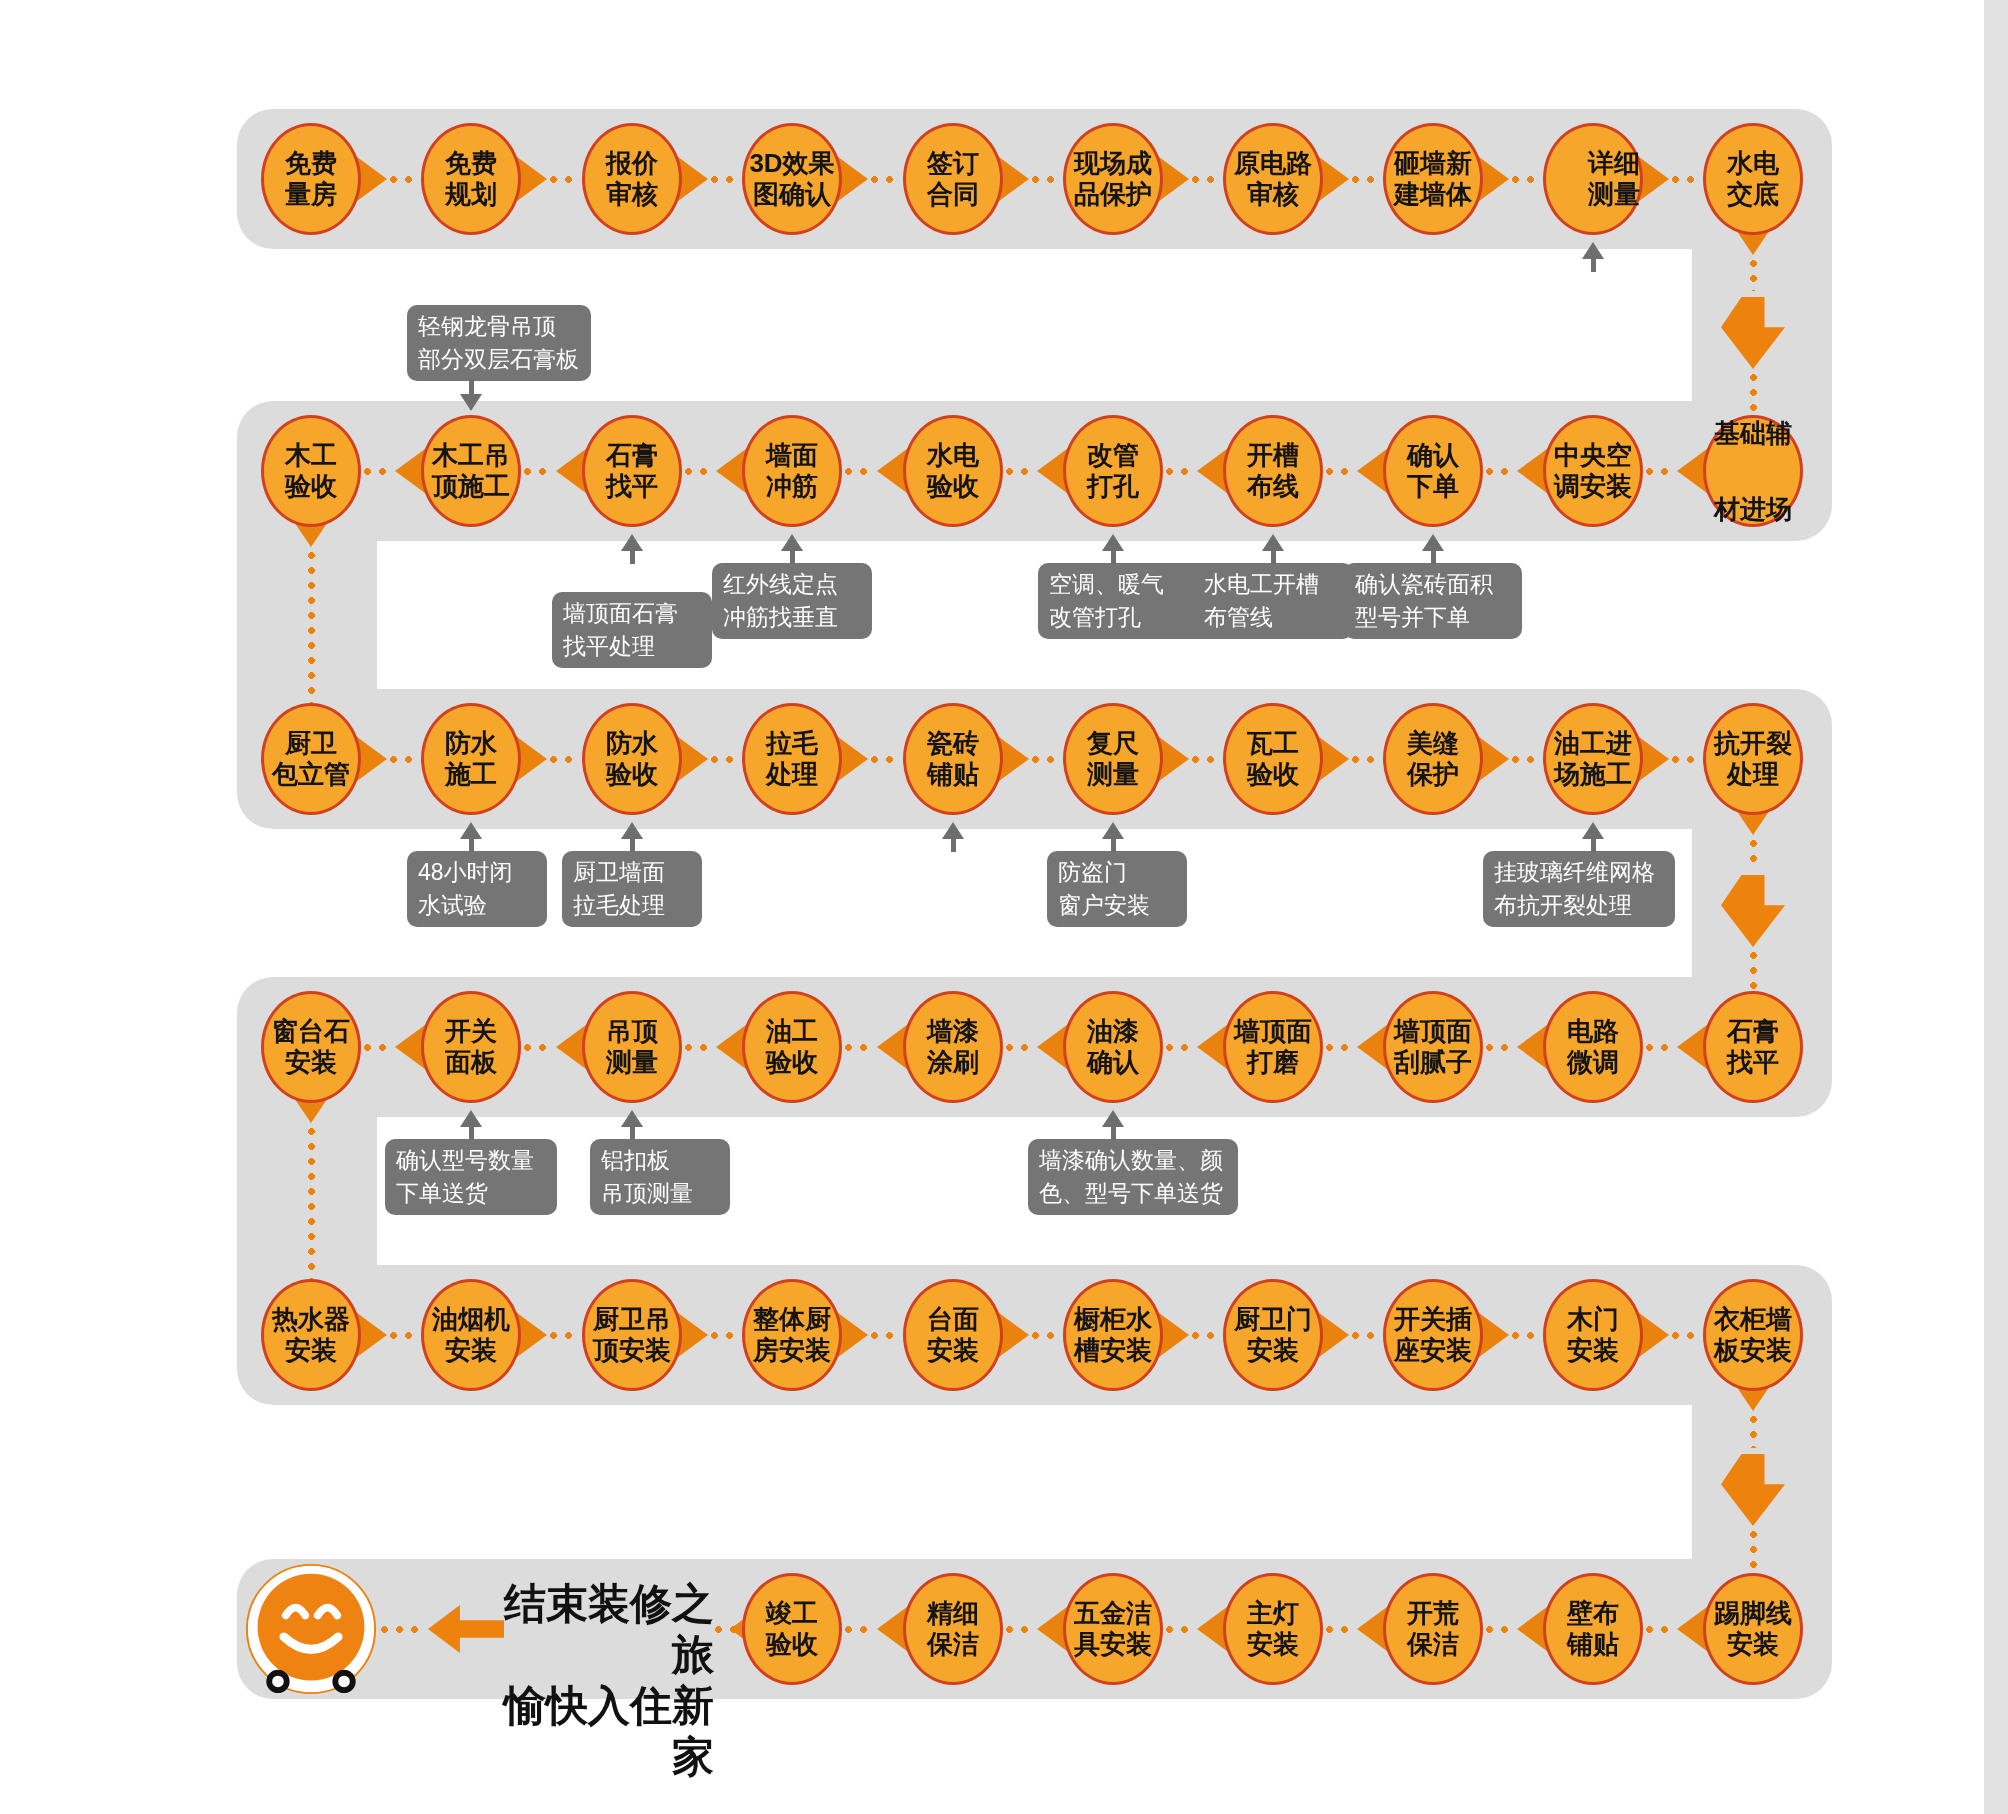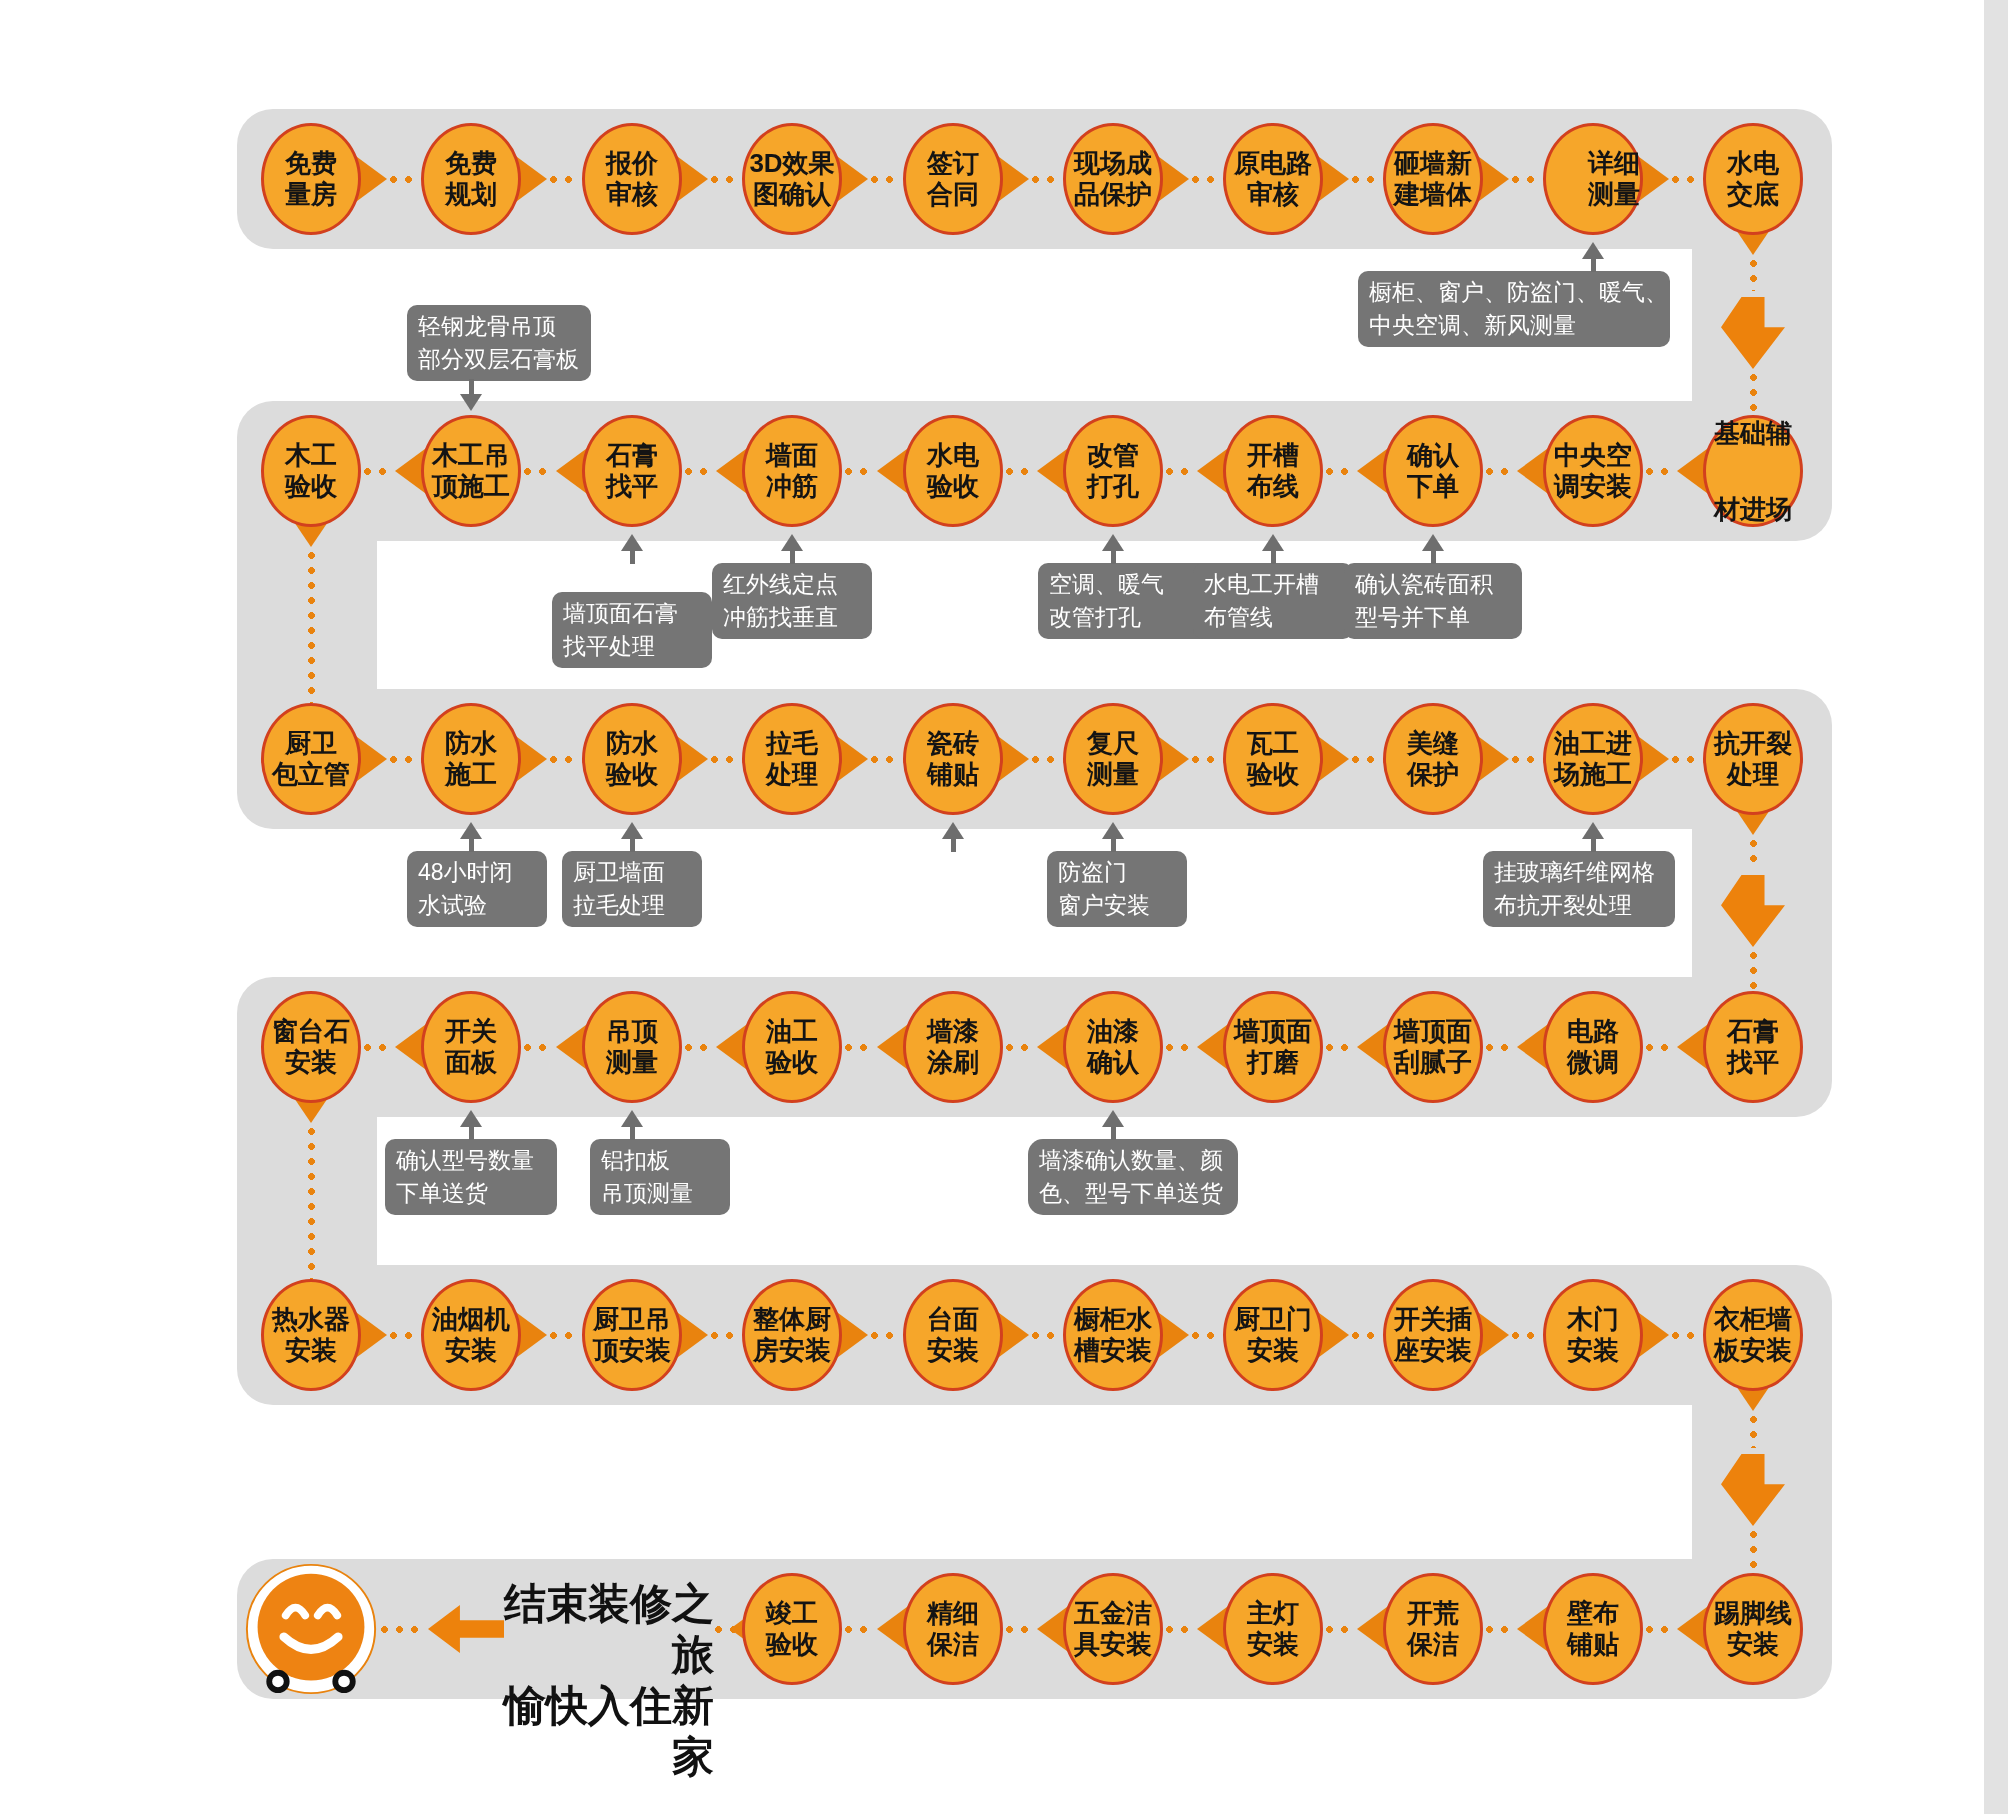--- a/index.html
+++ b/index.html
@@ -160,24 +160,20 @@
     <div class="abs tri tri-d" style="left: 1730px; top: 801px; width: 46px; height: 34px;"></div>
     <div class="abs vdots" style="left: 1749px; top: 839px; height: 30px;"></div>
     <div class="abs bigdown" style="left: 1721px; top: 875px; width: 64px; height: 72px;"></div>
     <div class="abs vdots" style="left: 1749px; top: 951px; height: 40px;"></div>
     <div class="abs tri tri-d" style="left: 288px; top: 1089px; width: 46px; height: 34px;"></div>
     <div class="abs vdots" style="left: 307px; top: 1127px; height: 152px;"></div>
     <div class="abs tri tri-d" style="left: 1730px; top: 1377px; width: 46px; height: 34px;"></div>
     <div class="abs vdots" style="left: 1749px; top: 1415px; height: 33px;"></div>
     <div class="abs bigdown" style="left: 1721px; top: 1454px; width: 64px; height: 72px;"></div>
     <div class="abs vdots" style="left: 1749px; top: 1530px; height: 43px;"></div>
-    <div class="abs callout" style="left: 1358px; top: 271px; width: 312px;">
-      <div>橱柜、窗户、防盗门、暖气、</div>
-      <div>中央空调、新风测量</div>
-    </div>
     <div class="abs head-up" style="left: 1582px; top: 242px;"></div>
     <div class="abs stem" style="left: 1591px; top: 257px; height: 15px;"></div>
     <div class="abs callout" style="left: 407px; top: 305px; width: 184px;">
       <div>轻钢龙骨吊顶</div>
       <div>部分双层石膏板</div>
     </div>
     <div class="abs stem" style="left: 469px; top: 379px; height: 16px;"></div>
     <div class="abs head-down" style="left: 460px; top: 394px;"></div>
     <div class="abs callout" style="left: 552px; top: 560px; width: 160px; margin-top: 32px;">
       <div>墙顶面石膏</div>
@@ -240,21 +236,21 @@
       <div>下单送货</div>
     </div>
     <div class="abs head-up" style="left: 460px; top: 1110px;"></div>
     <div class="abs stem" style="left: 469px; top: 1125px; height: 15px;"></div>
     <div class="abs callout" style="left: 590px; top: 1139px; width: 140px;">
       <div>铝扣板</div>
       <div>吊顶测量</div>
     </div>
     <div class="abs head-up" style="left: 621px; top: 1110px;"></div>
     <div class="abs stem" style="left: 630px; top: 1125px; height: 15px;"></div>
-    <div class="abs callout" style="left: 1028px; top: 1139px; width: 210px; border-radius: 15px;">
+    <div class="abs callout" style="left: 1028px; top: 1139px; width: 210px;">
       <div>墙漆确认数量、颜</div>
       <div>色、型号下单送货</div>
     </div>
     <div class="abs head-up" style="left: 1102px; top: 1110px;"></div>
     <div class="abs stem" style="left: 1111px; top: 1125px; height: 15px;"></div>
     <div class="abs circle" style="left: 261px; top: 123px;">
       <span>免费</span>
       <span>量房</span>
     </div>
     <div class="abs circle" style="left: 421px; top: 123px;">

